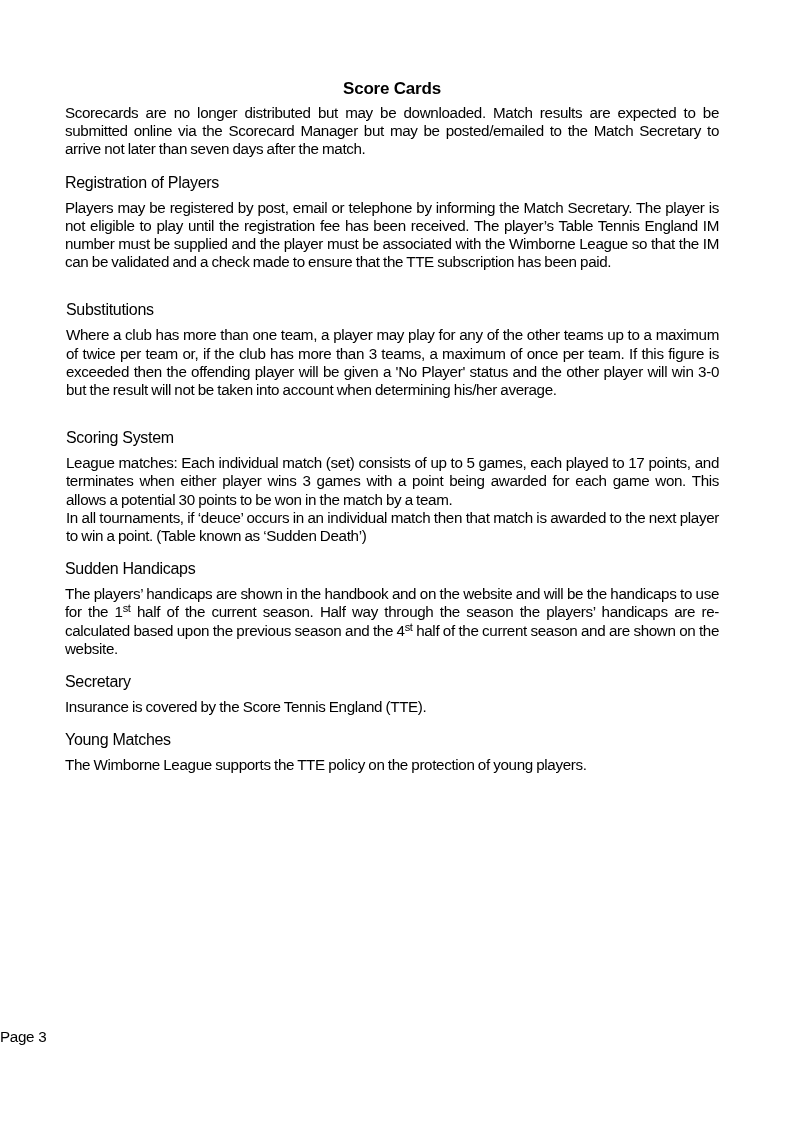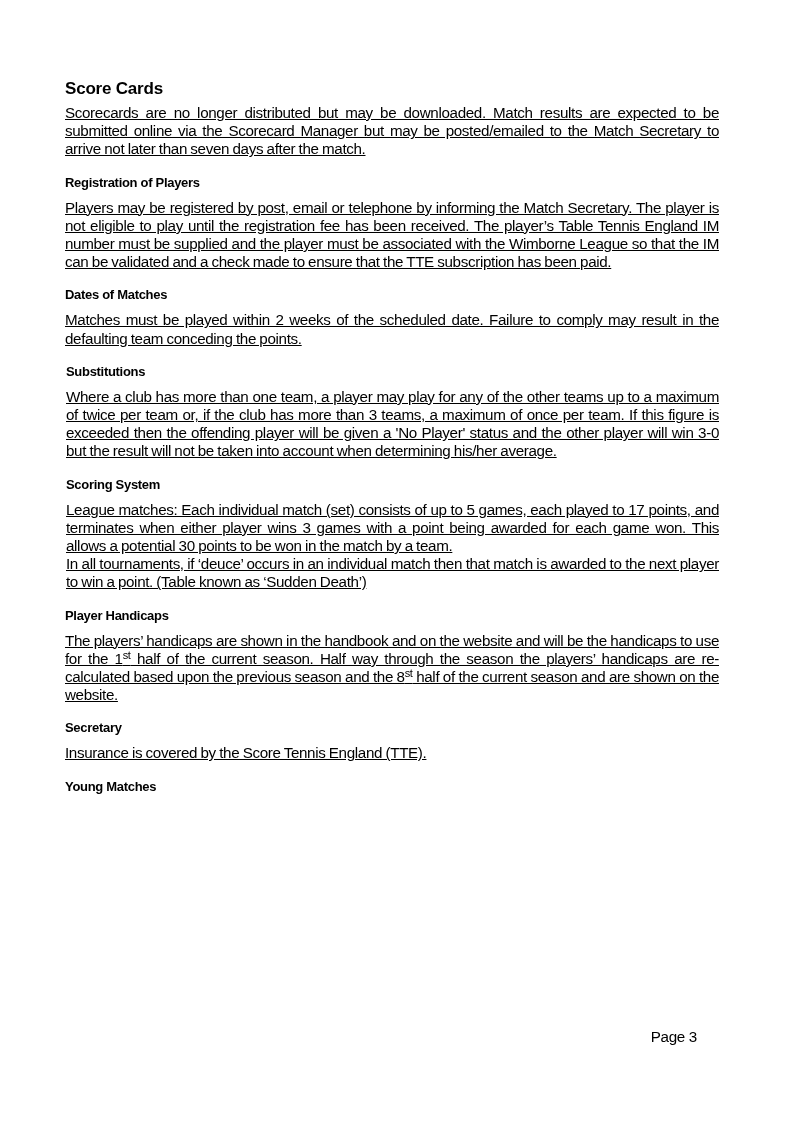--- a/index.html
+++ b/index.html
@@ -15,91 +15,88 @@
       font-family: "Liberation Sans", sans-serif;
       color: #000000;
     }
     .page {
       position: absolute;
       left: 65px;
       top: 78px;
       width: 654px;
     }
     .title {
+      text-align: center;
       font-weight: bold;
       font-size: 17px;
       line-height: 22px;
       margin: 0 0 4px 0;
       letter-spacing: -0.2px;
     }
     .para {
       font-size: 15.2px;
       line-height: 18.2px;
       text-align: justify;
       margin: 0;
       letter-spacing: -0.35px;
       word-spacing: -0.5px;
-      text-decoration: underline;
     }
     .heading {
-      font-weight: bold;
-      font-size: 13px;
+      font-weight: normal;
+      font-size: 16px;
       line-height: 18px;
       margin: 0 0 7px 0;
       letter-spacing: -0.3px;
     }
     .section { margin-top: 15px; }
-    .section.sub { margin-left: 1px; }
+    .section.sub { margin-left: 1px; margin-top: 30px; }
     sup { font-size: 11px; line-height: 0; vertical-align: 5px; }
     .footer {
       position: absolute;
       left: 0;
       width: 697px;
       top: 1028px;
-      text-align: right;
+      text-align: left;
       font-size: 15.2px;
       letter-spacing: -0.3px;
     }
   </style>
 </head>
 <body>
 
 <div class="page">
   <h1 class="title">Score Cards</h1>
   <p class="para">Scorecards are no longer distributed but may be downloaded. Match results are expected to be submitted online via the Scorecard Manager but may be posted/emailed to the Match Secretary to arrive not later than seven days after the match.</p>
 
   <div class="section">
     <div class="heading">Registration of Players</div>
     <p class="para">Players may be registered by post, email or telephone by informing the Match Secretary. The player is not eligible to play until the registration fee has been received. The player’s Table Tennis England IM number must be supplied and the player must be associated with the Wimborne League so that the IM can be validated and a check made to ensure that the TTE subscription has been paid.</p>
   </div>
 
-  <div class="section">
-    <div class="heading">Dates of Matches</div>
-    <p class="para">Matches must be played within 2 weeks of the scheduled date. Failure to comply may result in the defaulting team conceding the points.</p>
-  </div>
 
   <div class="section sub">
     <div class="heading">Substitutions</div>
     <p class="para">Where a club has more than one team, a player may play for any of the other teams up to a maximum of twice per team or, if the club has more than 3 teams, a maximum of once per team. If this figure is exceeded then the offending player will be given a 'No Player' status and the other player will win 3-0 but the result will not be taken into account when determining his/her average.</p>
   </div>
 
   <div class="section sub">
     <div class="heading">Scoring System</div>
     <p class="para">League matches: Each individual match (set) consists of up to 5 games, each played to 17 points, and terminates when either player wins 3 games with a point being awarded for each game won. This allows a potential 30 points to be won in the match by a team.</p>
     <p class="para">In all tournaments, if ‘deuce’ occurs in an individual match then that match is awarded to the next player to win a point. (Table known as ‘Sudden Death’)</p>
   </div>
 
   <div class="section">
-    <div class="heading">Player Handicaps</div>
-    <p class="para"><span>The players’ handicaps are shown in the handbook and on the website and will be the handicaps to use for the 1</span><sup>st</sup><span> half of the current season. Half way through the season the players’ handicaps are re-calculated based upon the previous season and the 8</span><sup>st</sup><span> half of the current season and are shown on the website.</span></p>
+    <div class="heading">Sudden Handicaps</div>
+    <p class="para"><span>The players’ handicaps are shown in the handbook and on the website and will be the handicaps to use for the 1</span><sup>st</sup><span> half of the current season. Half way through the season the players’ handicaps are re-calculated based upon the previous season and the 4</span><sup>st</sup><span> half of the current season and are shown on the website.</span></p>
   </div>
 
   <div class="section">
     <div class="heading">Secretary</div>
     <p class="para">Insurance is covered by the Score Tennis England (TTE).</p>
   </div>
 
   <div class="section">
     <div class="heading">Young Matches</div>
+    <p class="para">The Wimborne League supports the TTE policy on the protection of young players.</p>
   </div>
 </div>
 
 <div class="footer">Page 3</div>
 
 </body></html>

